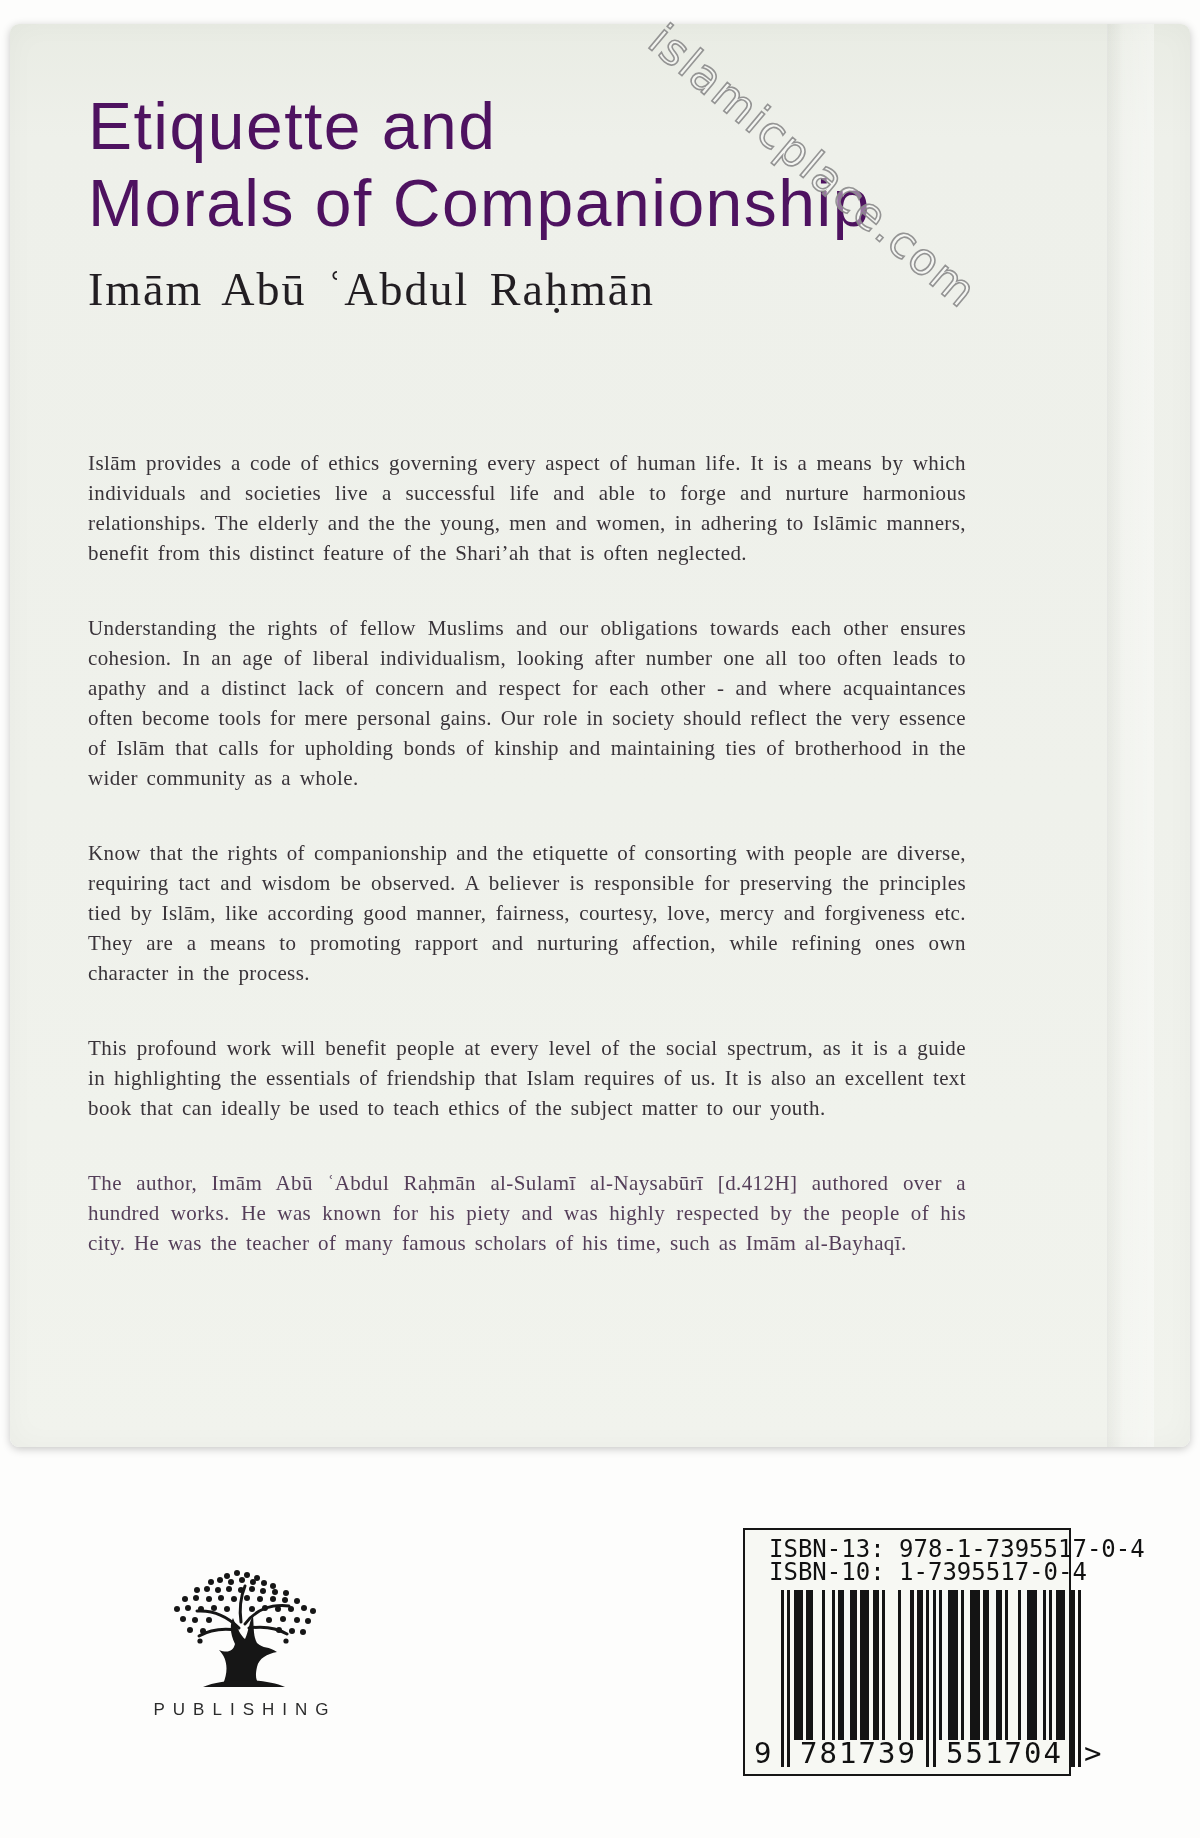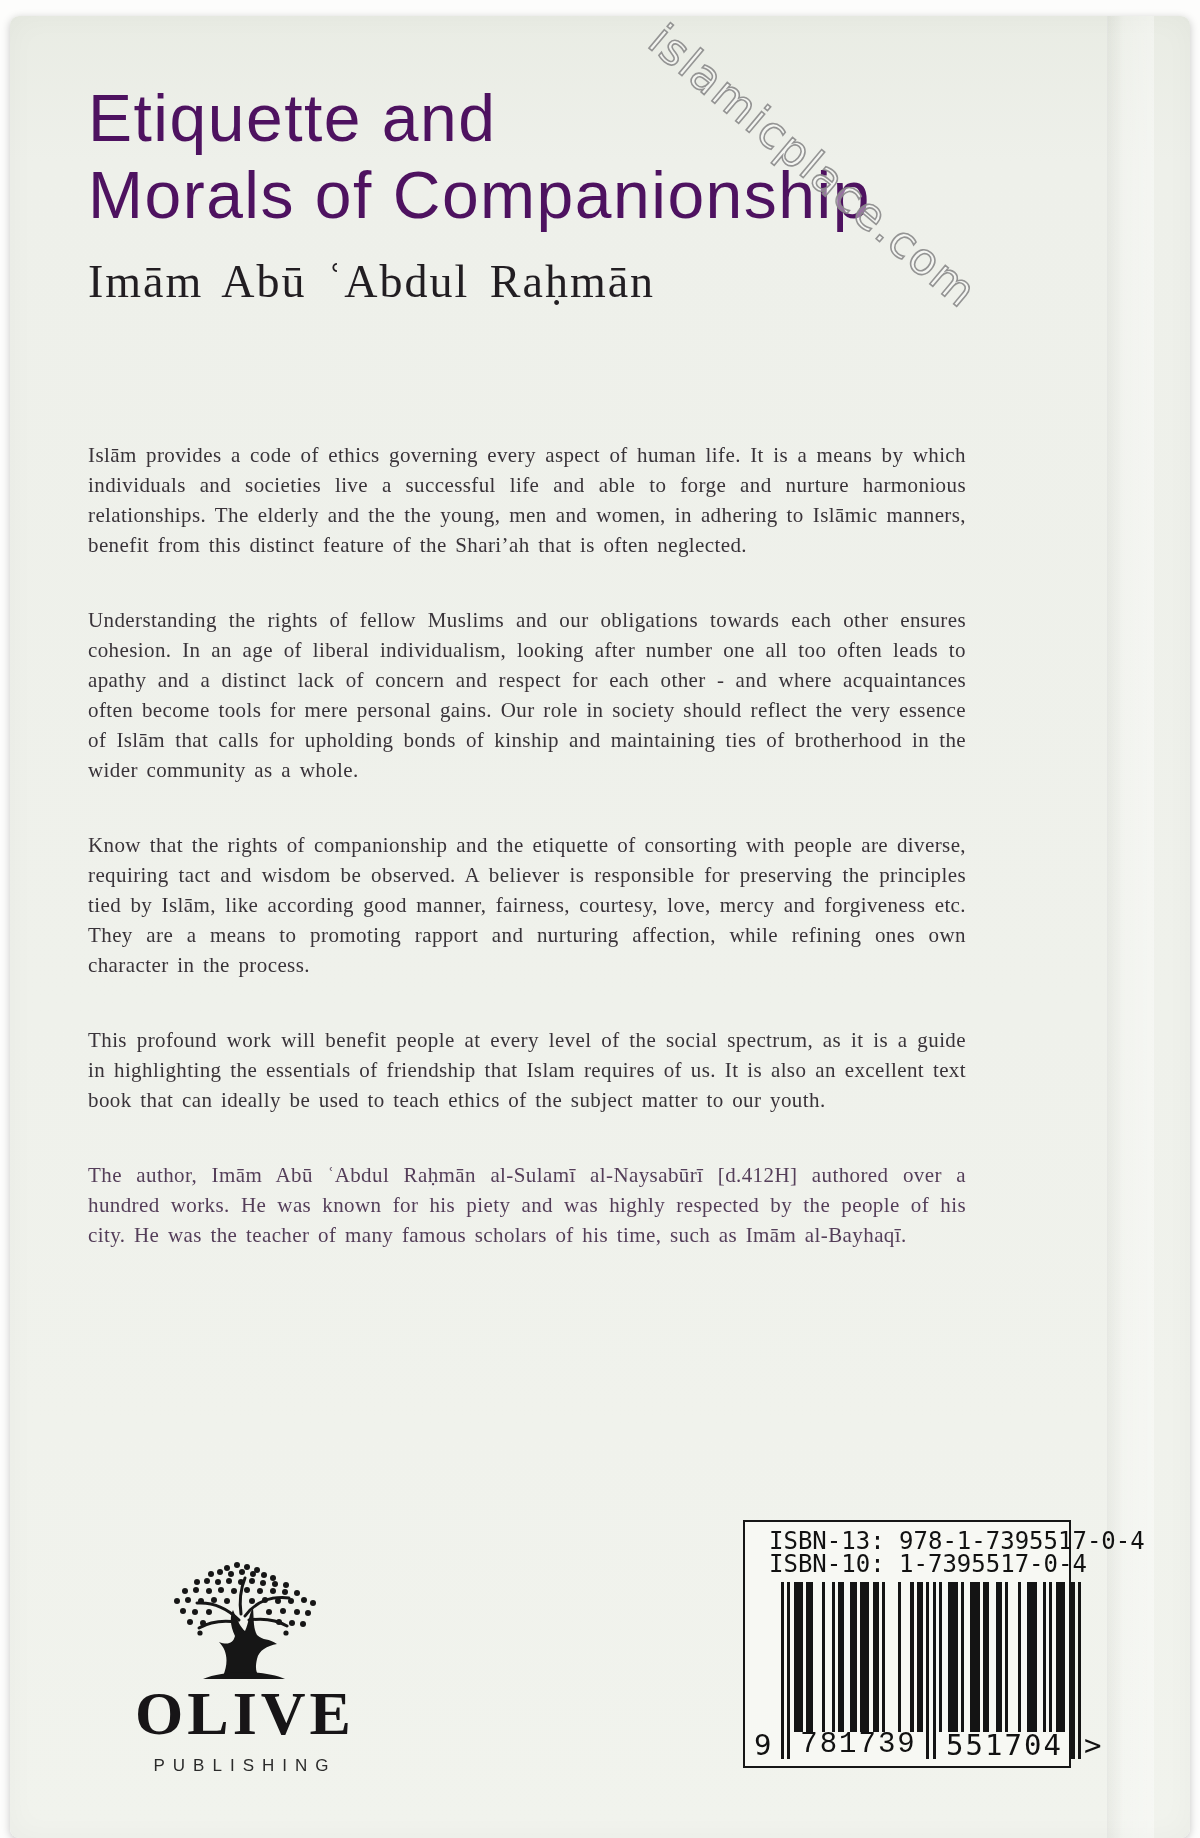--- a/index.html
+++ b/index.html
@@ -1,18 +1,18 @@
 <!DOCTYPE html>
 <html><head>
 <meta charset="utf-8">
 <style>
   html,body{margin:0;padding:0;background:#ffffff;}
   .photo{position:relative;width:1200px;height:1838px;overflow:hidden;background:#fdfdfc;
          font-family:"Liberation Serif","DejaVu Serif",serif;}
-  .cover{position:absolute;left:10px;top:16px;width:1180px;height:1822px;border-radius:9px;
+  .cover{position:absolute;left:10px;top:24px;width:1180px;height:1423px;border-radius:9px;
          background:linear-gradient(180deg,#e9ece4 0%,#eef0ea 8%,#eff1eb 55%,#f1f3ed 100%);
          box-shadow:0 2px 9px rgba(0,0,0,0.22), inset 0 0 30px rgba(0,0,0,0.03);}
   .edge-strip{position:absolute;right:36px;top:0;width:46px;height:100%;
          border-left:1px solid rgba(0,0,0,0.06);
          background:linear-gradient(to right, rgba(0,0,0,0.035), rgba(255,255,255,0.22) 35%, rgba(255,255,255,0.38));}
   .watermark{position:absolute;left:672px;top:14px;transform:rotate(40deg);transform-origin:0 0;
          font-family:"DejaVu Sans","Liberation Sans",sans-serif;font-size:44px;letter-spacing:2px;
          color:rgba(255,255,255,0.42);-webkit-text-stroke:1.6px rgba(138,138,138,0.9);
          white-space:nowrap;z-index:40;}
   .title{position:absolute;left:78px;top:64px;z-index:5;
@@ -38,21 +38,21 @@
               font-family:"DejaVu Sans Mono","Liberation Mono",monospace;
               font-size:24px;line-height:23px;color:#111;white-space:nowrap;}
   .barcode-wrap{position:absolute;left:36px;top:60px;width:302px;height:184px;}
   #barcode-bars{display:flex;align-items:flex-start;height:180px;}
   .module{width:3.16px;height:150px;}
   .module.bar{background:#141414;}
   .module.guard{height:177px;}
   .bc-digit{position:absolute;top:146px;font-family:"DejaVu Sans Mono","Liberation Mono",monospace;
             font-size:29px;color:#111;}
   .d-first{left:-27px;}
-  .d-g1{left:12px;width:131px;text-align:center;letter-spacing:2px;font-family:Liberation Mono, monospace;}
+  .d-g1{left:12px;width:131px;text-align:center;letter-spacing:2px;}
   .d-g2{left:158px;width:131px;text-align:center;letter-spacing:2px;}
   .d-tail{left:303px;}
 </style>
 </head>
 <body>
 
 <div class="photo">
   <div class="cover">
     <div class="edge-strip"></div>
 
@@ -141,21 +141,20 @@
             <path d="M84 56 C82 42 84 30 88 20"></path>
             <path d="M80 64 C66 62 52 64 42 70"></path>
             <path d="M92 62 C106 60 120 62 130 68"></path>
           </g>
 
           <path d="M66 118 C72 104 70 92 62 84 C70 87 76 86 78 78 C74 70 72 60 76 52 C80 62 84 70 88 73 C92 64 92 56 96 50 C97 60 96 70 100 77 C106 83 112 80 120 86 C110 88 102 92 100 101 C98 110 99 114 102 118 Z"></path>
 
           <path d="M46 121 C66 112 108 112 128 121 Z"></path>
         </g>
       </svg>
-      <div class="pub-name">OLIVE</div>
       <div class="pub-sub">PUBLISHING</div>
     </div>
 
     <div class="isbn-box">
       <div class="isbn-lines">
         <div>ISBN-13: 978-1-7395517-0-4</div>
         <div>ISBN-10: 1-7395517-0-4</div>
       </div>
       <div class="barcode-wrap">
         <div id="barcode-bars">

